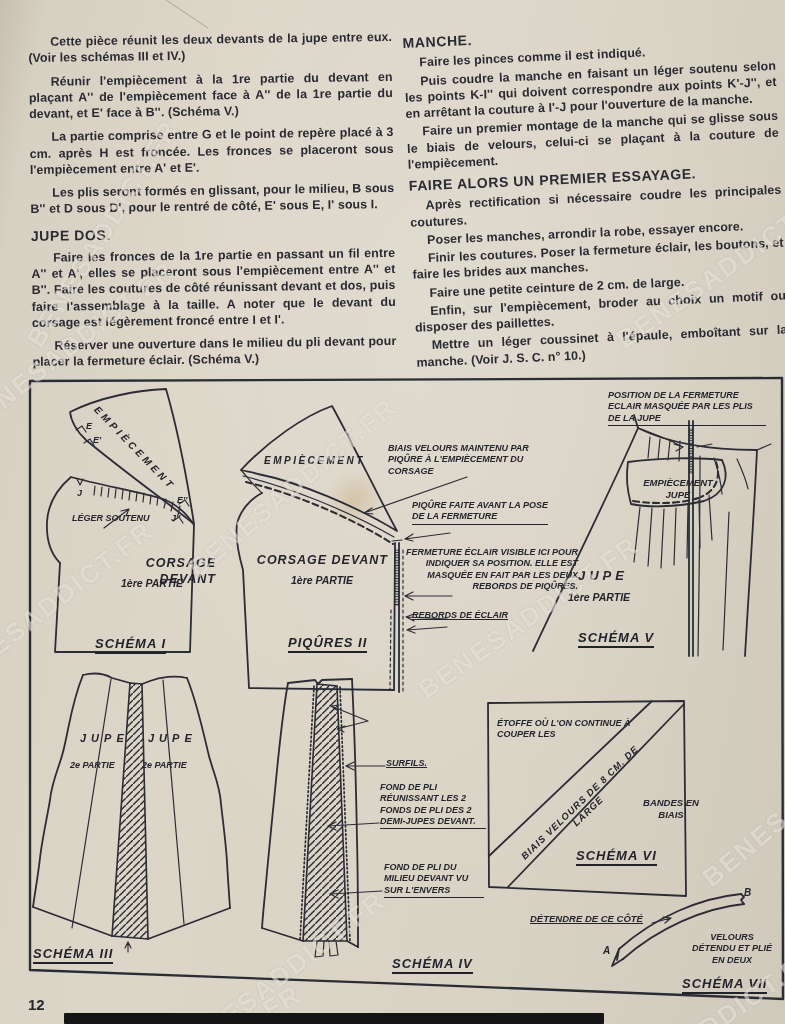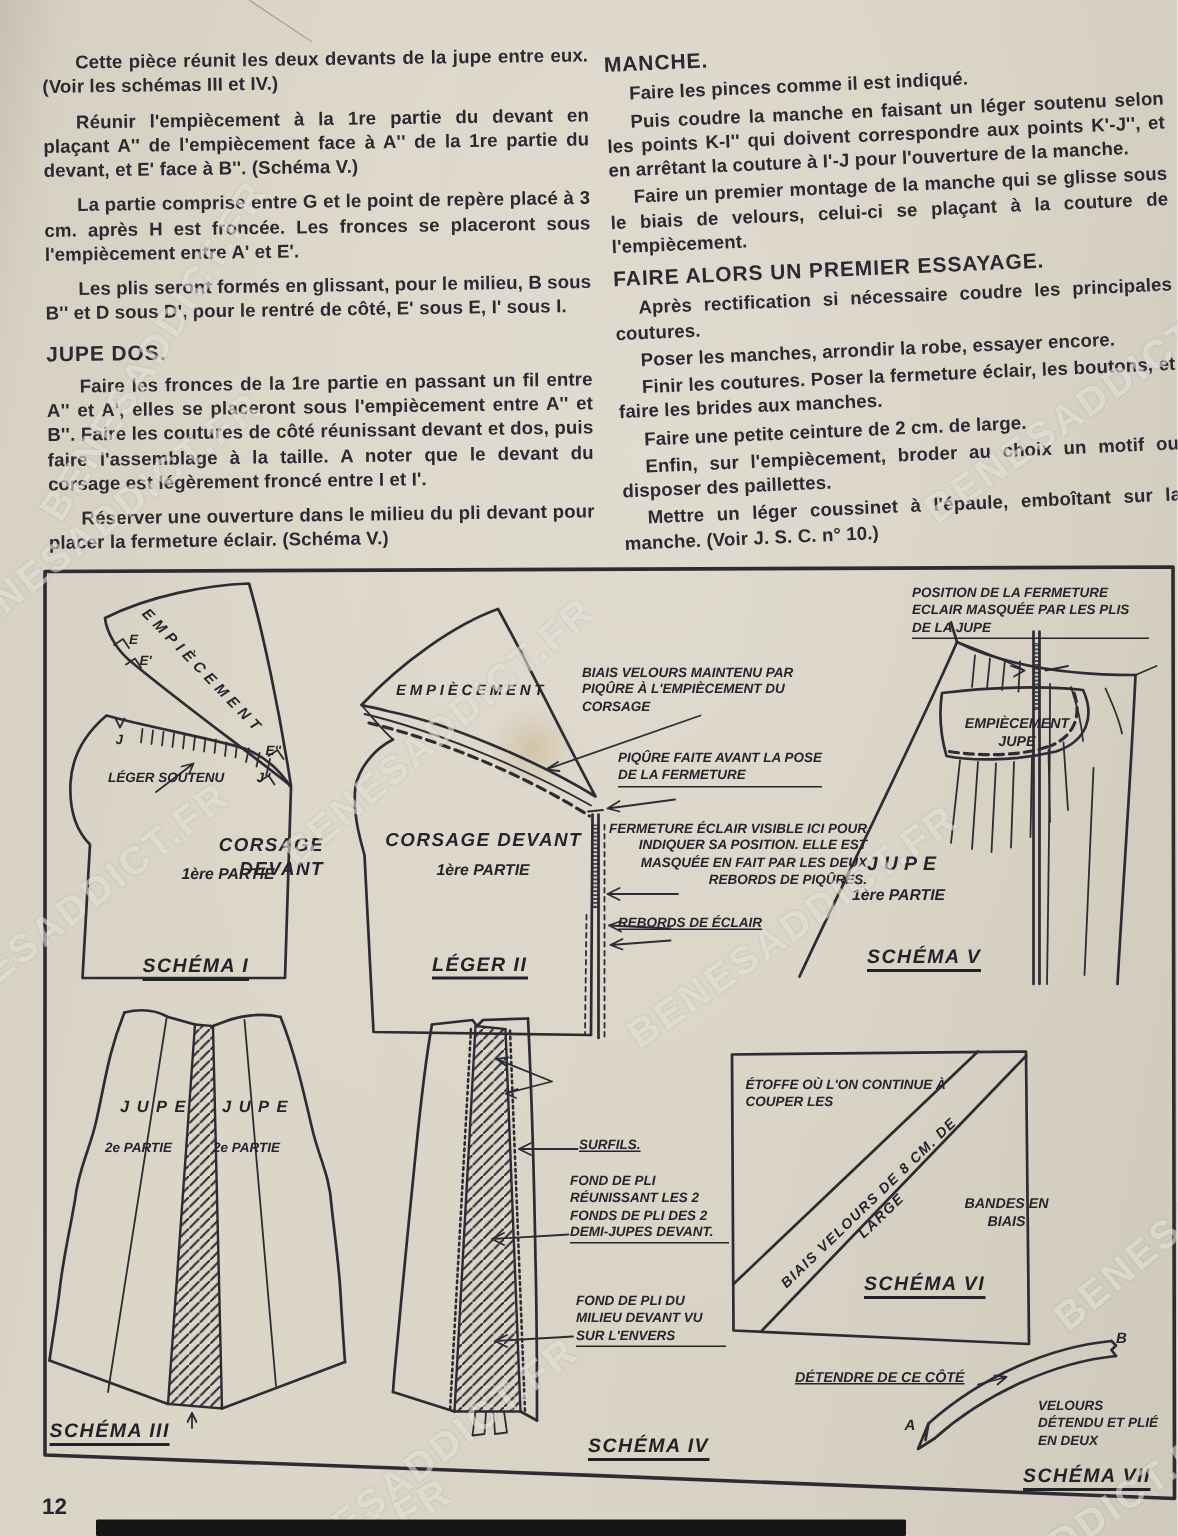--- a/index.html
+++ b/index.html
@@ -165,21 +165,21 @@
   <div class="dlabel" style="left:177px; top:495px;">E''</div>
   <div class="dlabel" style="left:171px; top:513px;">J''</div>
   <div class="dlabel" style="left:72px; top:513px; width:100px;">LÉGER SOUTENU</div>
   <div class="dlabel big" style="left:88px; top:556px; width:128px;">CORSAGE DEVANT</div>
   <div class="dlabel" style="left:88px; top:577px; width:128px; text-align:center; font-size:10.5px;">1ère PARTIE</div>
   <div class="dtitle" style="left:95px; top:636px;">SCHÉMA I</div>
 
   <div class="dlabel" style="left:264px; top:455px; width:120px; letter-spacing:2.5px; font-size:10px;">EMPIÈCEMENT</div>
   <div class="dlabel big" style="left:256px; top:553px; width:132px;">CORSAGE DEVANT</div>
   <div class="dlabel" style="left:256px; top:574px; width:132px; text-align:center; font-size:10.5px;">1ère PARTIE</div>
-  <div class="dtitle" style="left:288px; top:635px;">LÉGER II</div>
+  <div class="dtitle" style="left:288px; top:635px;">PIQÛRES II</div>
   <div class="dlabel" style="left:388px; top:443px; width:172px;">BIAIS VELOURS MAINTENU PAR PIQÛRE À L'EMPIÈCEMENT DU CORSAGE</div>
   <div class="dlabel undblock" style="left:412px; top:500px; width:136px;">PIQÛRE FAITE AVANT LA POSE DE LA FERMETURE</div>
   <div class="dlabel" style="left:402px; top:547px; width:176px;text-align:right;">FERMETURE ÉCLAIR VISIBLE ICI POUR INDIQUER SA POSITION. ELLE EST MASQUÉE EN FAIT PAR LES DEUX REBORDS DE PIQÛRES.</div>
   <div class="dlabel und" style="left:412px; top:610px; width:130px;">REBORDS DE ÉCLAIR</div>
 
   <div class="dlabel undblock" style="left:608px; top:390px; width:158px;">POSITION DE LA FERMETURE ECLAIR MASQUÉE PAR LES PLIS DE LA JUPE</div>
   <div class="dlabel" style="left:632px; top:477px; width:92px; text-align:center; font-size:9.5px;">EMPIÈCEMENT JUPE</div>
   <div class="dlabel" style="left:578px; top:568px; font-size:13px; letter-spacing:4px;">JUPE</div>
   <div class="dlabel" style="left:568px; top:591px; width:95px; font-size:10.5px;">1ère PARTIE</div>
   <div class="dtitle" style="left:578px; top:630px;">SCHÉMA V</div>
@@ -194,21 +194,21 @@
   <div class="dlabel undblock" style="left:380px; top:782px; width:106px;">FOND DE PLI RÉUNISSANT LES 2 FONDS DE PLI DES 2 DEMI-JUPES DEVANT.</div>
   <div class="dlabel undblock" style="left:384px; top:862px; width:100px;">FOND DE PLI DU MILIEU DEVANT VU SUR L'ENVERS</div>
   <div class="dtitle" style="left:368px; top:956px;margin-left:24px;">SCHÉMA IV</div>
 
   <div class="dlabel" style="left:497px; top:718px; width:142px;">ÉTOFFE OÙ L'ON CONTINUE À COUPER LES</div>
   <div class="dlabel" style="left:488px; top:795px; width:192px; text-align:center; transform:rotate(-44deg); font-size:9.5px; letter-spacing:1px;">BIAIS VELOURS DE 8 CM. DE LARGE</div>
   <div class="dlabel" style="left:604px; top:797px; width:72px; text-align:center; font-size:9.5px;margin-left:31px;">BANDES EN BIAIS</div>
   <div class="dtitle" style="left:576px; top:848px;font-style:italic;">SCHÉMA VI</div>
 
   <div class="dlabel und" style="left:530px; top:913px; width:140px; font-size:9.5px;">DÉTENDRE DE CE CÔTÉ</div>
-  <div class="dlabel" style="left:692px; top:932px; width:80px; text-align:left;">VELOURS DÉTENDU ET PLIÉ EN DEUX</div>
+  <div class="dlabel" style="left:692px; top:932px; width:80px; text-align:center;">VELOURS DÉTENDU ET PLIÉ EN DEUX</div>
   <div class="dlabel" style="left:603px; top:945px; font-size:10px;">A</div>
   <div class="dlabel" style="left:744px; top:887px; font-size:10px;">B</div>
   <div class="dtitle" style="left:682px; top:976px;">SCHÉMA VII</div>
 
   <div class="wm" style="left:-28px; top:218px; transform:rotate(-58deg);">BENESADDICT.FR</div>
   <div class="wm" style="left:596px; top:252px; transform:rotate(-35deg);">BENESADDICT.FR</div>
   <div class="wm" style="left:-62px; top:332px; transform:rotate(-38deg);">BENESADDICT.FR</div>
   <div class="wm" style="left:162px; top:472px; transform:rotate(-40deg);">BENESADDICT.FR</div>
   <div class="wm" style="left:-84px; top:592px; transform:rotate(-38deg);">BENESADDICT.FR</div>
   <div class="wm" style="left:398px; top:602px; transform:rotate(-35deg);">BENESADDICT.FR</div>

